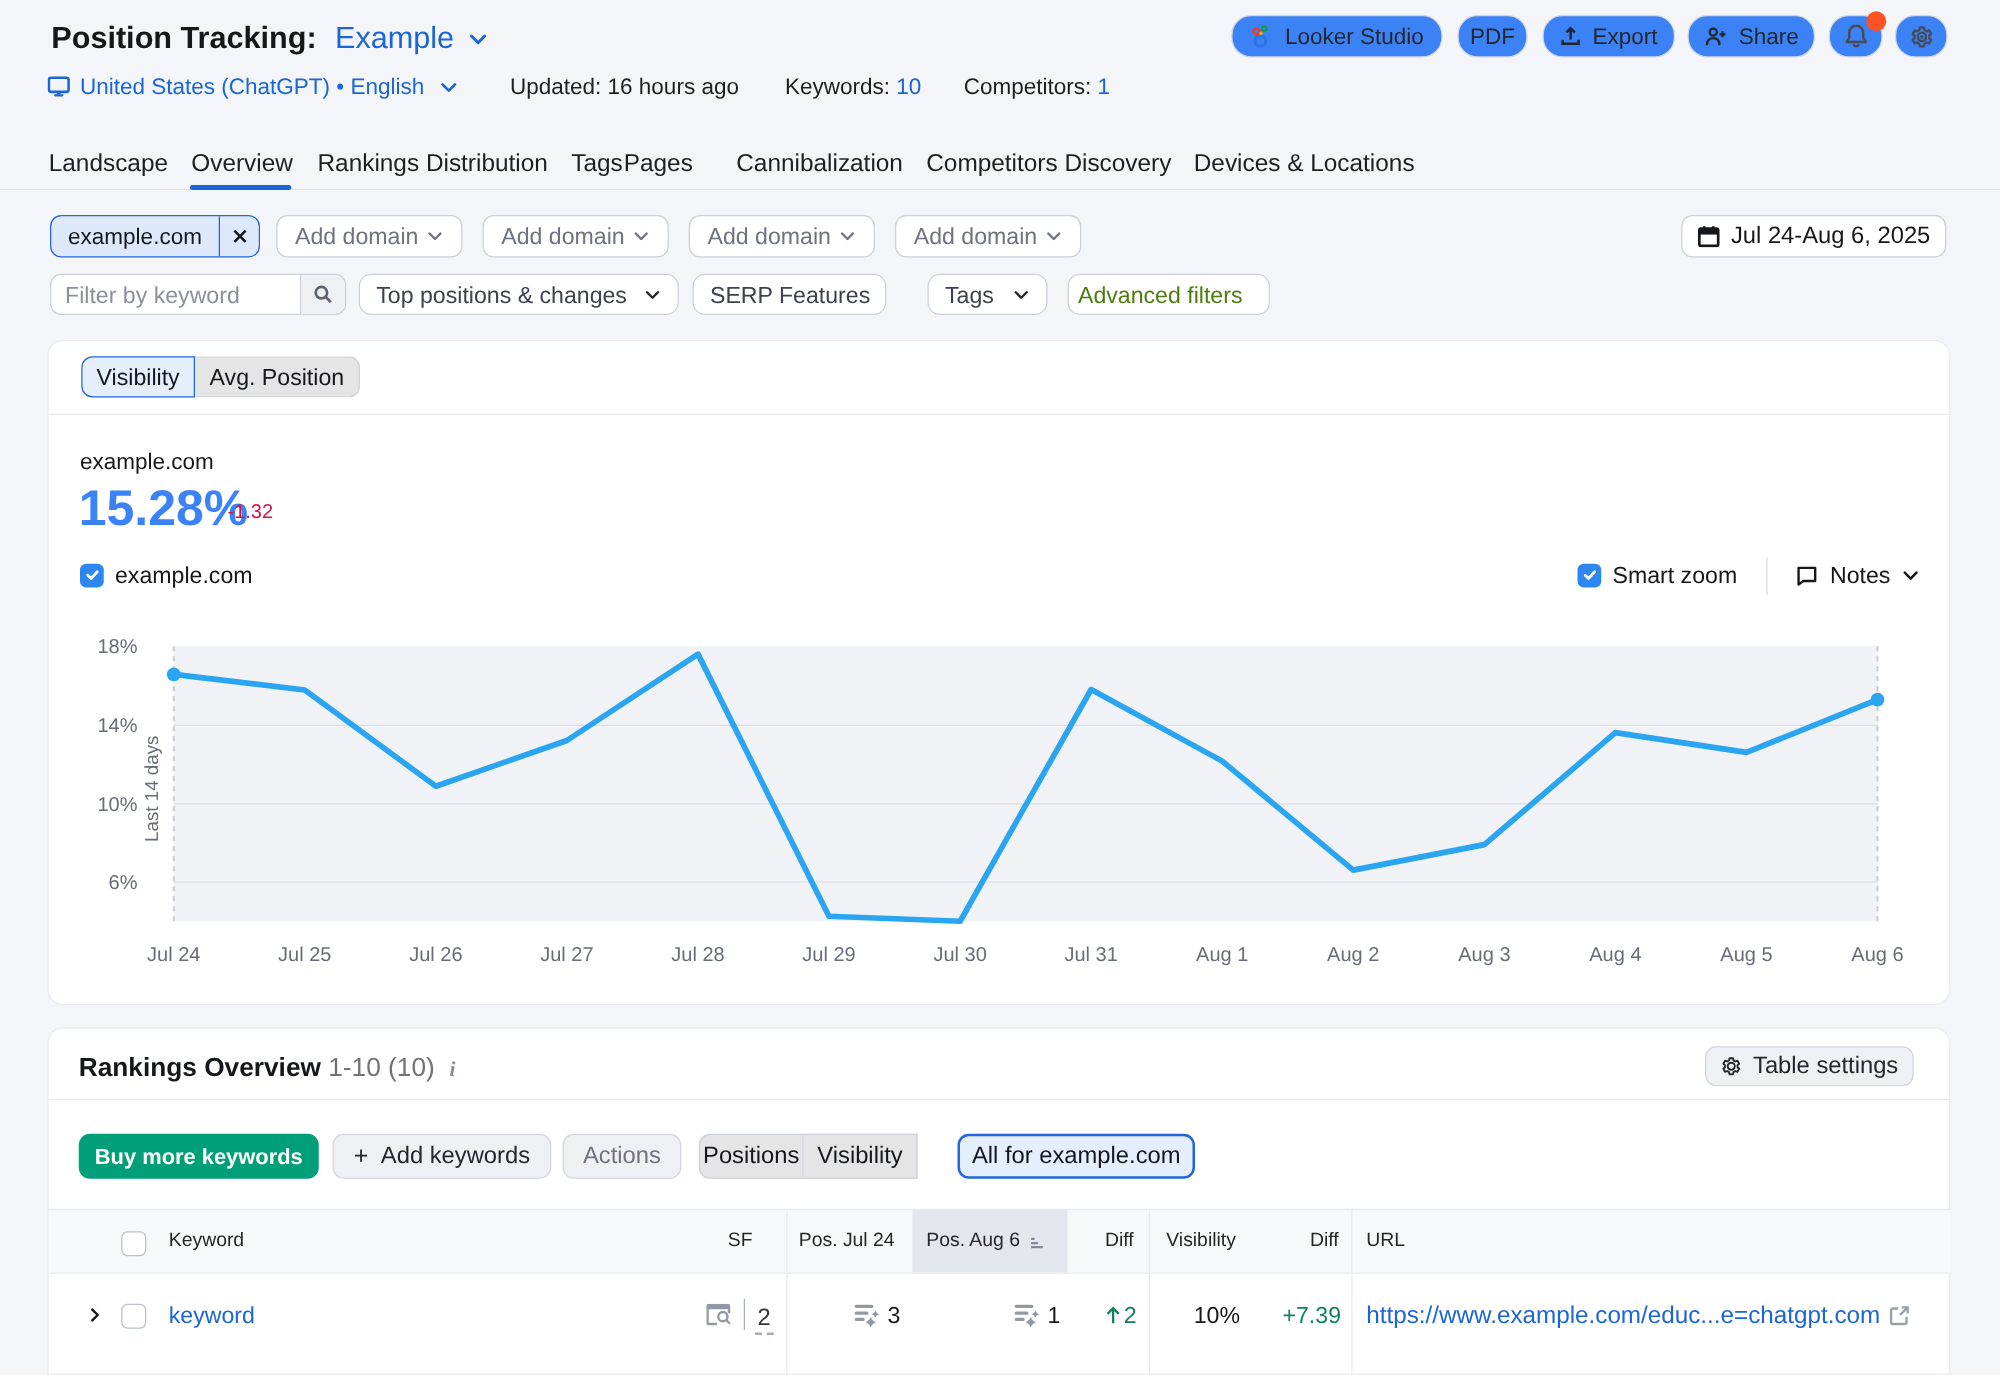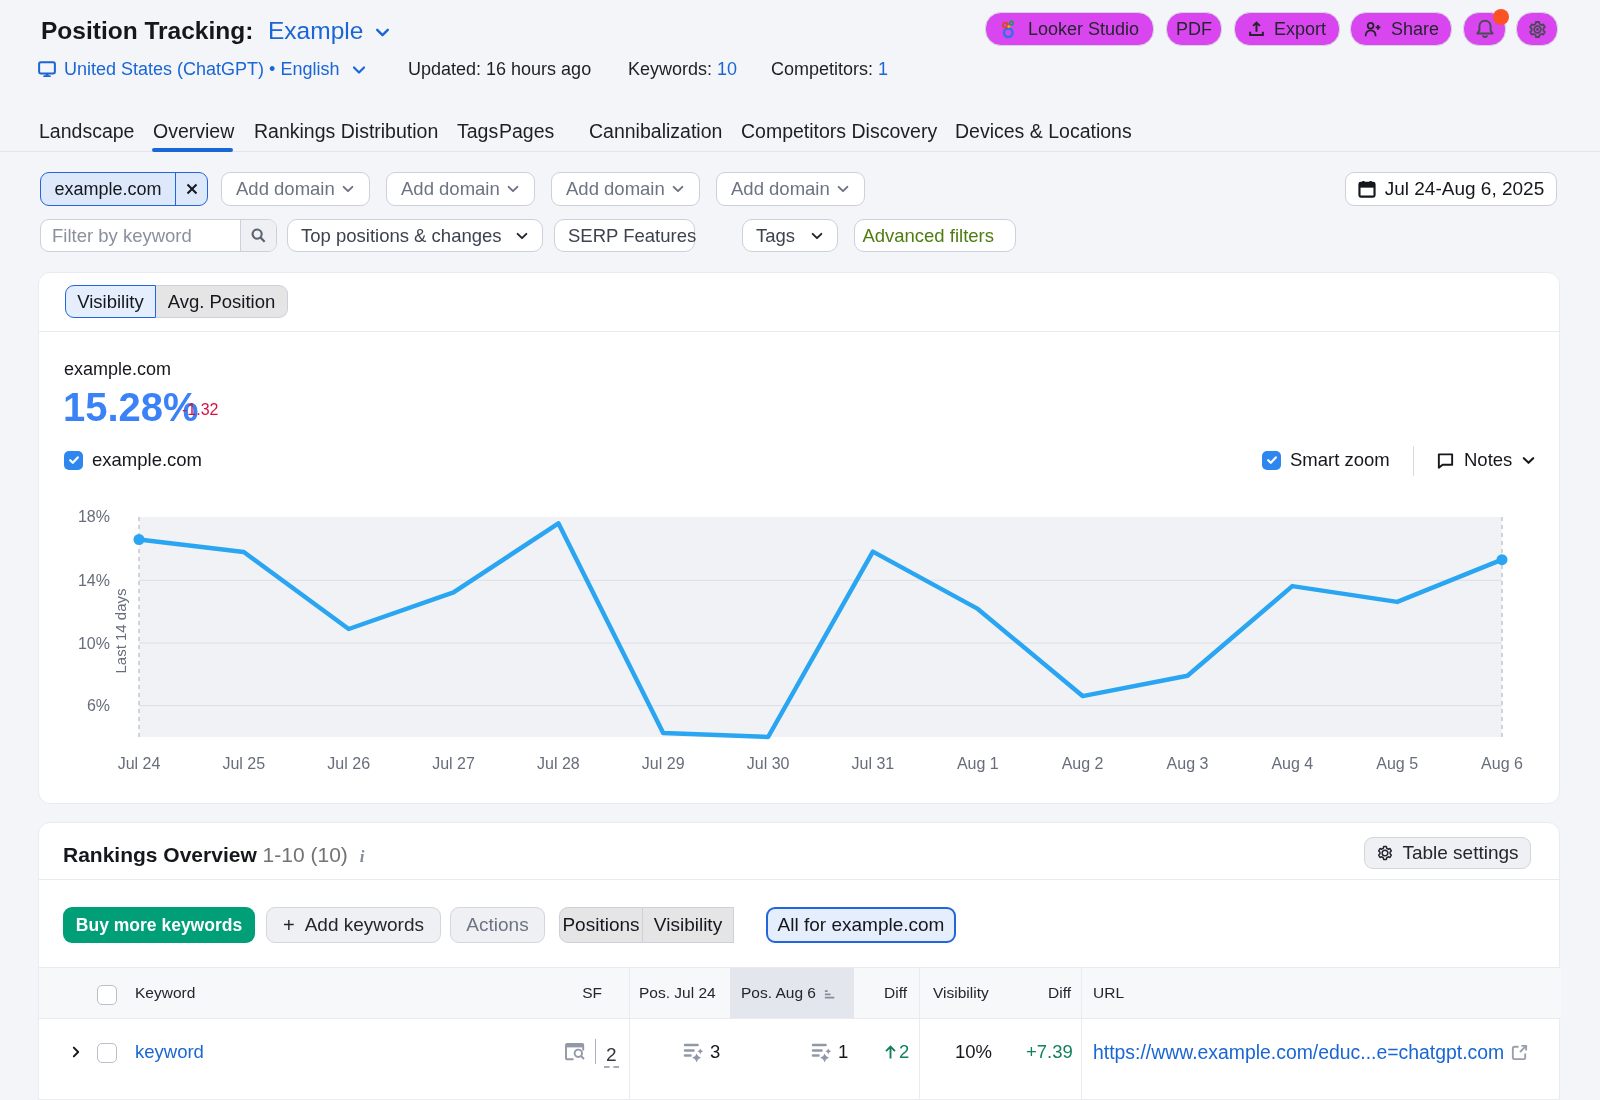--- a/index.html
+++ b/index.html
@@ -5,21 +5,21 @@
 * { margin:0; padding:0; box-sizing:border-box; }
 html,body { width:1600px; height:1100px; background:#f4f5f8; font-family:"Liberation Sans", sans-serif; color:#15171c; overflow:hidden; }
 #page { position:relative; width:1600px; height:1100px; }
 
 
 #h1row { position:absolute; left:41px; top:17px; width:700px; font-size:24.5px; font-weight:700; color:#15171c; letter-spacing:0; }
 #h1row .proj { color:#1a66d6; font-weight:400; position:absolute; left:227px; top:0; }
 .chev { display:inline-block; vertical-align:middle; }
 #subrow { position:absolute; left:38px; top:59px; font-size:18px; color:#1d1f26; width:1000px; height:24px;text-align:right; }
 #subrow .blue { color:#1a66d6; }
-.topbtn { position:absolute; top:12px; height:34px; background:#d946ef; border:1px solid #d3d6df; border-radius:16px; font-size:18px; color:#24262e; display:flex; align-items:center; justify-content:center; gap:9px; }
+.topbtn { position:absolute; top:12px; height:34px; background:#3b82f6; border:1px solid #d3d6df; border-radius:16px; font-size:18px; color:#24262e; display:flex; align-items:center; justify-content:center; gap:9px; }
 #notifdot { position:absolute; left:1493px; top:9px; width:16px; height:16px; border-radius:50%; background:#fb5226; }
 
 
 #tabs { position:absolute; left:0; top:120px; font-size:19.5px; color:#1d1f26; width:1600px; height:30px; }
 #tabs span { position:absolute; top:0; }
 #tabline { position:absolute; left:0; top:151px; width:1600px; height:1px; background:#e2e4ea; }
 #ovl { position:absolute; left:152px; top:148px; width:81px; height:4px; background:#1a66d6; border-radius:2px; }
 
 
 .chip { position:absolute; display:flex; align-items:center; background:#dde9fa; border:1.5px solid #2265dc; border-radius:9px; }
@@ -178,21 +178,21 @@
       <div class="mag">
     <svg width="17" height="17" viewBox="0 0 16 16">
           <circle cx="6.7" cy="6.7" r="4.3" fill="none" stroke="#5d6370" stroke-width="2"></circle>
           <path d="M10 10 13.8 13.8" stroke="#5d6370" stroke-width="2"></path>
         </svg>
   </div>
     </div>
   <div class="pill" style="left:287px; width:256px; justify-content:space-between;">Top positions &amp; changes <svg width="14" height="14" viewBox="0 0 16 16">
         <path d="M3 5.5 8 10.5 13 5.5" stroke="#23262d" stroke-width="2.2" fill="none" stroke-linecap="round" stroke-linejoin="round"></path>
       </svg></div>
-  <div class="pill" style="left:554px; width:141px; justify-content:space-between;">SERP Features <svg width="14" height="14" viewBox="0 0 16 16">
+  <div class="pill" style="left:554px; width:155px; justify-content:space-between;">SERP Features <svg width="14" height="14" viewBox="0 0 16 16">
         <path d="M3 5.5 8 10.5 13 5.5" stroke="#23262d" stroke-width="2.2" fill="none" stroke-linecap="round" stroke-linejoin="round"></path>
       </svg></div>
   <div class="pill" style="left:742px; width:96px; justify-content:space-between;">Tags <svg width="14" height="14" viewBox="0 0 16 16">
         <path d="M3 5.5 8 10.5 13 5.5" stroke="#23262d" stroke-width="2.2" fill="none" stroke-linecap="round" stroke-linejoin="round"></path>
       </svg></div>
   <div class="pill" style="left:854px; width:162px; justify-content:flex-end; color:#4d7c0f;">Advanced filters <svg width="14" height="14" viewBox="0 0 16 16">
         <path d="M3 5.5 8 10.5 13 5.5" stroke="#6e7382" stroke-width="2.2" fill="none" stroke-linecap="round" stroke-linejoin="round"></path>
       </svg></div>
 
   <div class="card" id="chartcard">

